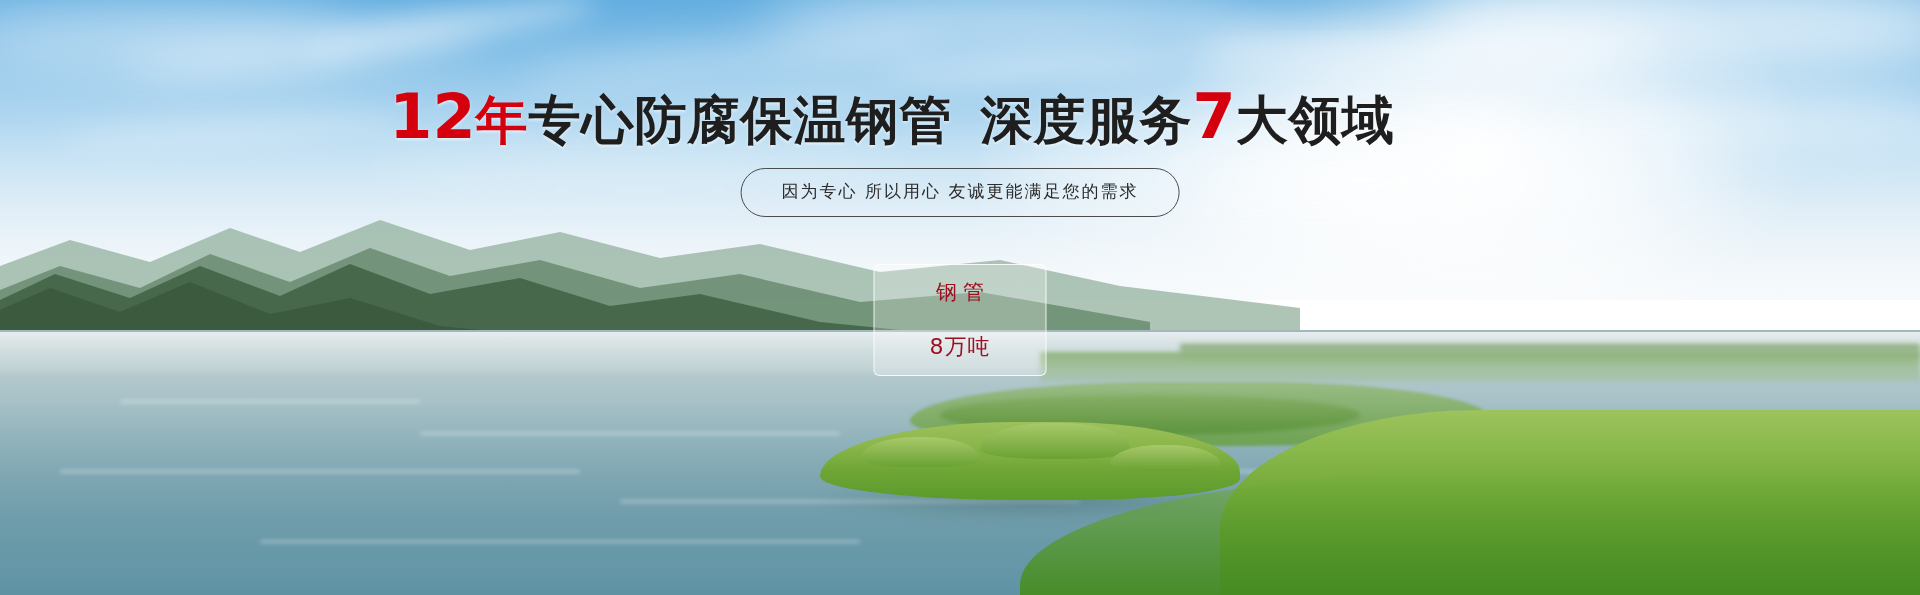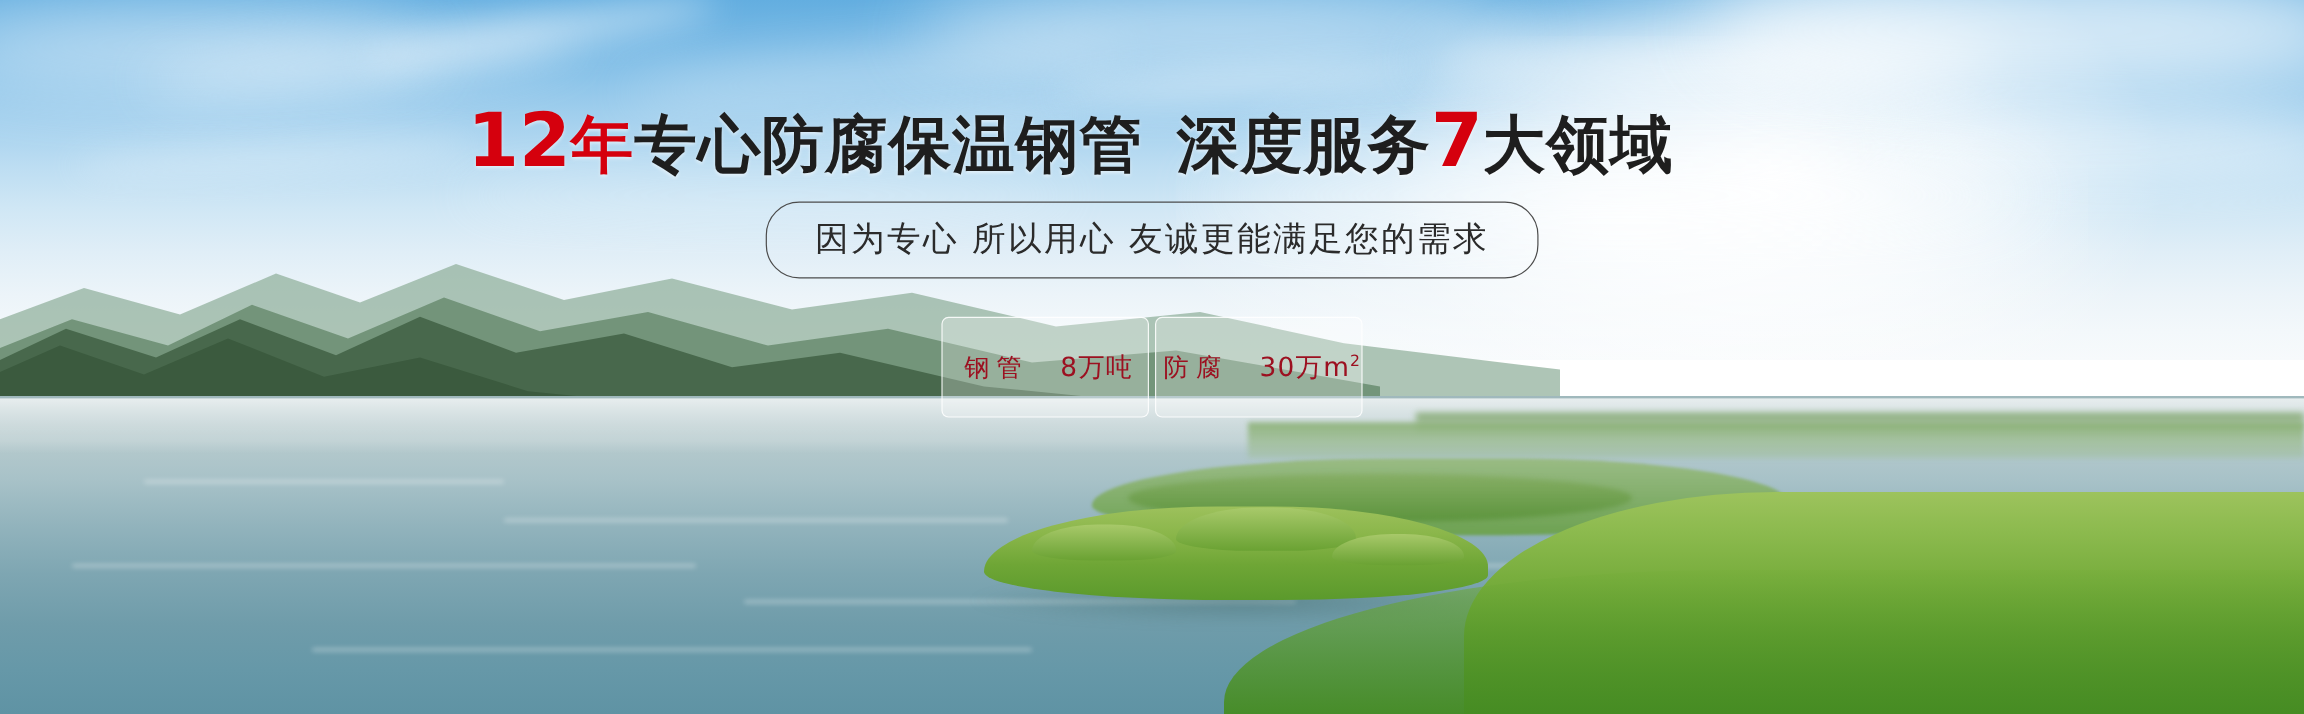--- a/index.html
+++ b/index.html
@@ -157,42 +157,42 @@
   .headline .gap{ display:inline-block; width:28px; }
 
   .subpill{
     position:absolute;
     left:50%; transform:translateX(-50%);
     top:168px;
     padding:11px 40px 13px;
     border:1px solid #4c4c4c;
     border-radius:28px;
     white-space:nowrap;
-    font-size:28px;
+    font-size:17px;
     letter-spacing:2px;
     color:#2b2b2b;
     background:rgba(255,255,255,.04);
   }
 
   
   .cards{
     position:absolute;
     left:50%; transform:translateX(-50%);
     top:264px;
     display:flex;
     gap:5px;
   }
   .card{
     width:173px;
-    height:84px;
+    height:112px;
     border:1px solid rgba(255,255,255,.85);
     border-radius:6px;
     background:rgba(255,255,255,.26);
     display:flex;
-    flex-direction:row;
+    flex-direction:column;
     align-items:center;
     justify-content:center;
     gap:26px;
   }
   .card .c-label{
     font-size:21px;
     letter-spacing:6px;
     text-indent:6px;
     color:#9c1020;
     font-weight:500;
@@ -275,21 +275,17 @@
       <span>因为专心 所以用心  友诚更能满足您的需求</span>
     </div>
 
     <div class="cards">
 
       <div class="card">
         <div class="c-label">钢管</div>
         <div class="c-value"><span>8万吨</span></div>
       </div>
 
-      <div class="card">
-        <div class="c-label">防腐</div>
-        <div class="c-value"><span>30万m</span><sup>2</sup></div>
-      </div>
 
 
     </div>
   </div>
 </div>
 
 </body></html>

